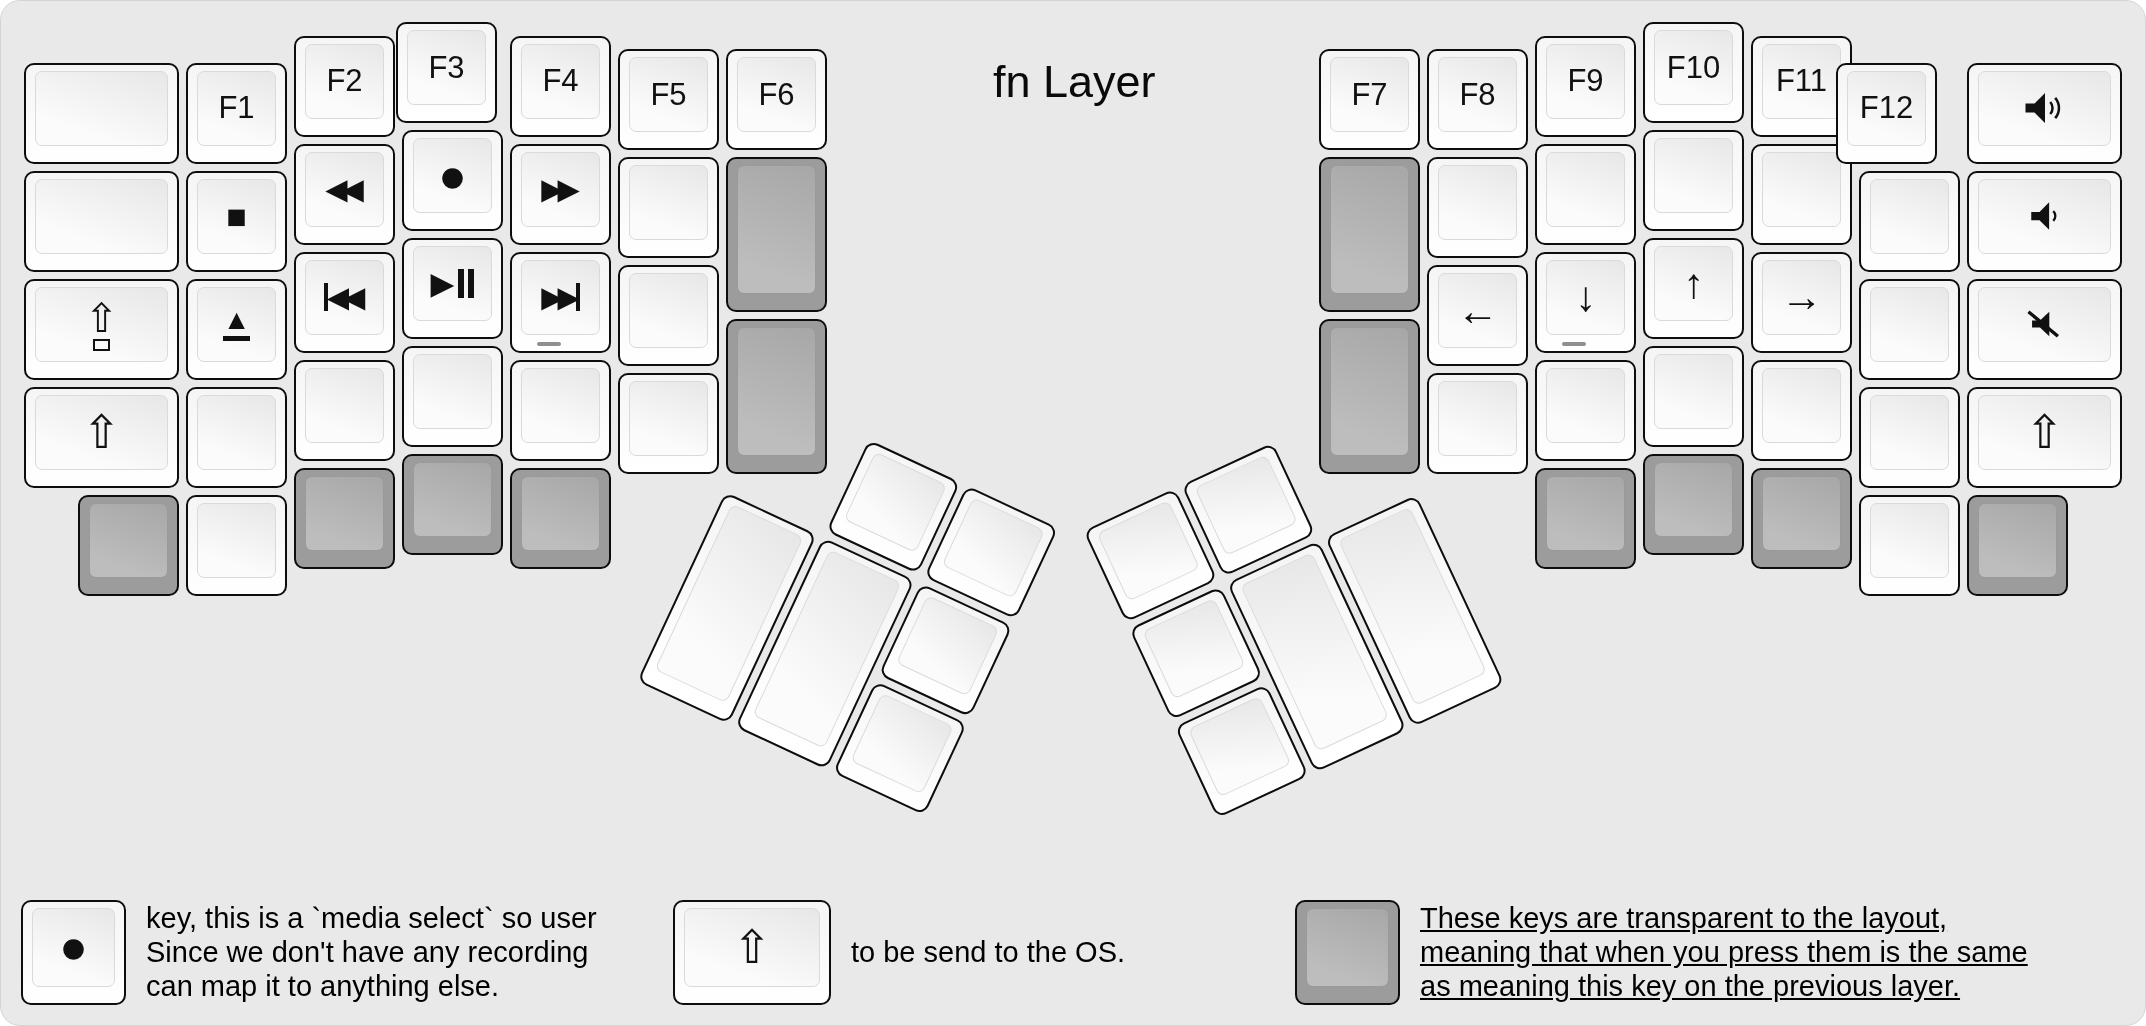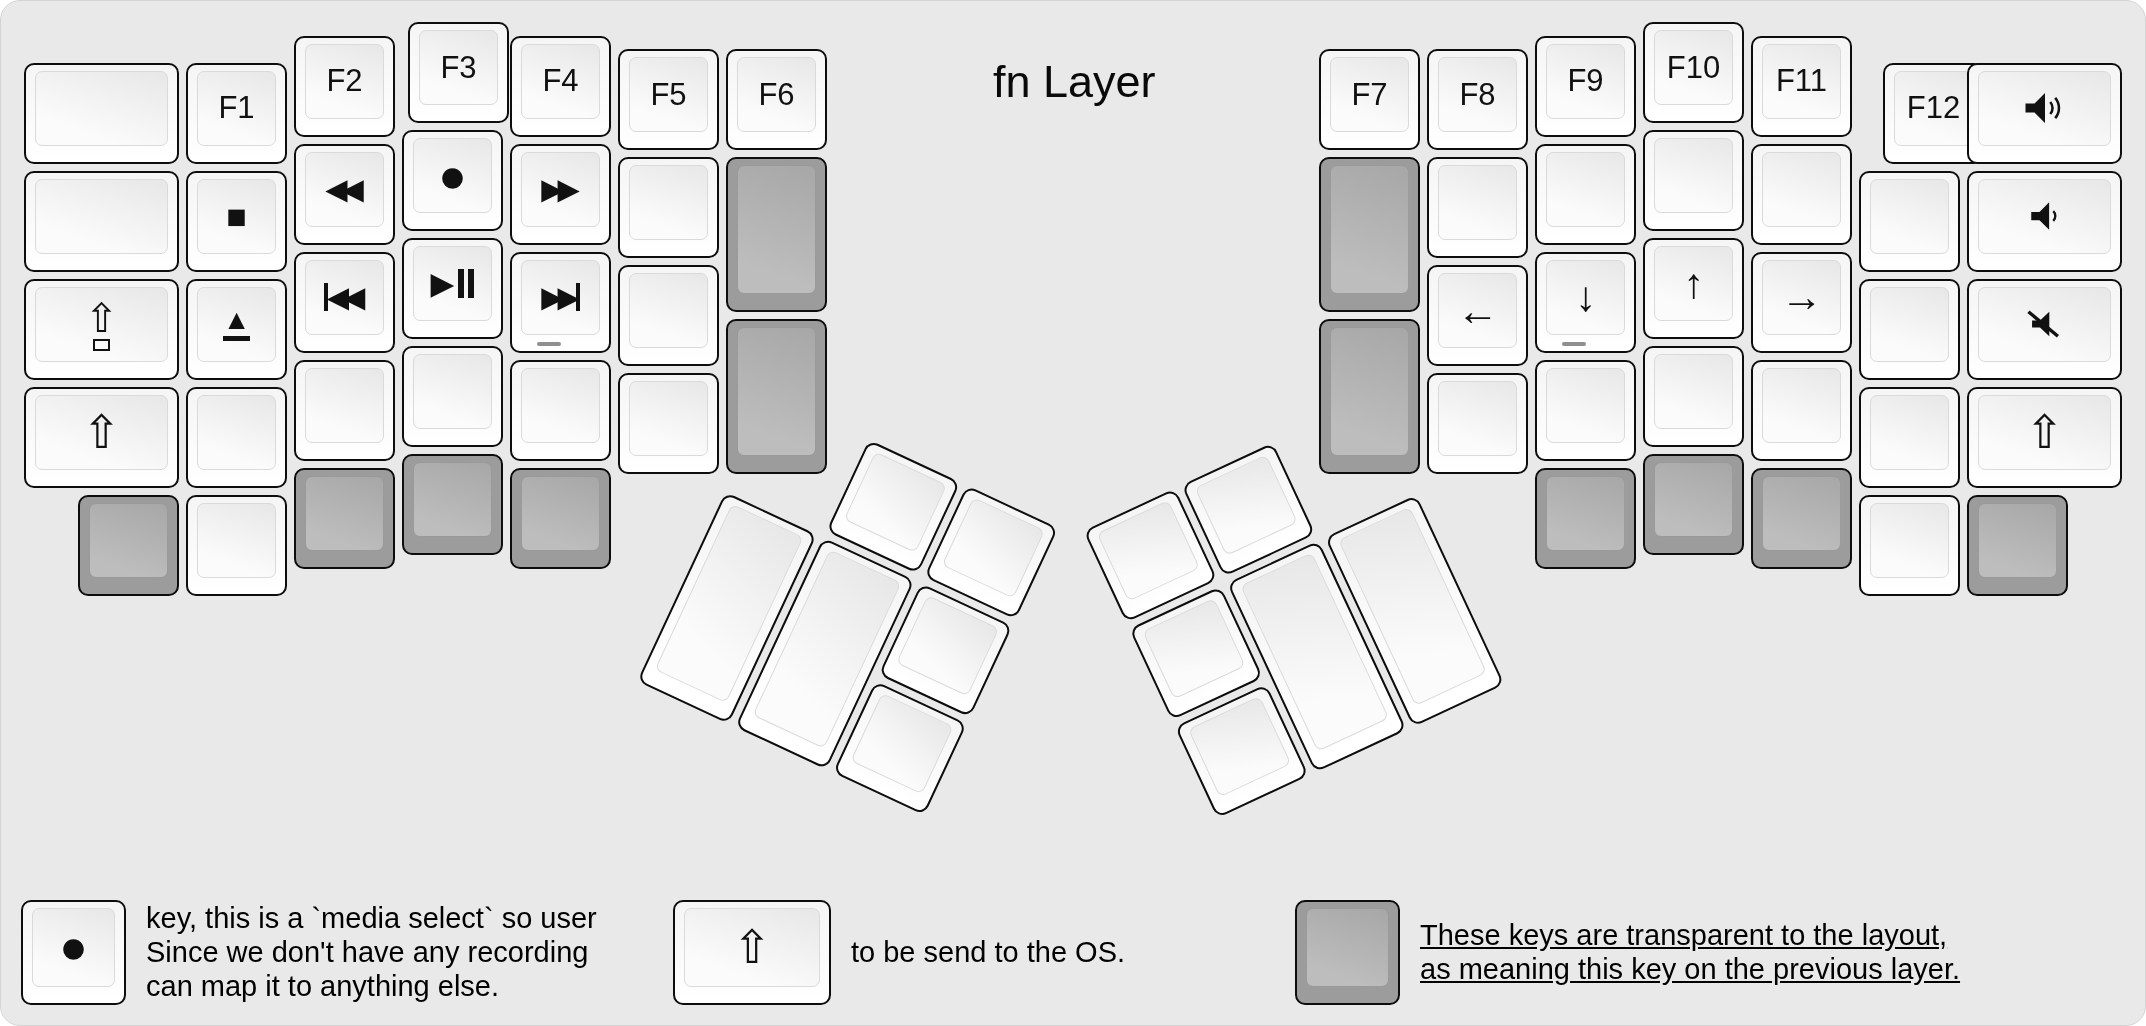--- a/index.html
+++ b/index.html
@@ -97,21 +97,21 @@
             <span class="media" style="margin-left: -1px;">◀◀</span>
           </span>
         </div>
       </div>
       <div class="key" style="left: 270px; top: 337.5px; width: 101px; height: 101px;">
         <div class="surf"></div>
       </div>
       <div class="key gray" style="left: 270px; top: 445.5px; width: 101px; height: 101px;">
         <div class="surf"></div>
       </div>
-      <div class="key" style="left: 384px; top: 0px; width: 101px; height: 101px;">
+      <div class="key" style="left: 372px; top: 0px; width: 101px; height: 101px;">
         <div class="surf">
           <span class="klabel">F3</span>
         </div>
       </div>
       <div class="key" style="left: 378px; top: 108px; width: 101px; height: 101px;">
         <div class="surf">
           <span class="sym" style="font-size: 48px;">●</span>
         </div>
       </div>
       <div class="key" style="left: 378px; top: 216px; width: 101px; height: 101px;">
@@ -262,21 +262,21 @@
         <div class="surf">
           <span class="sym" style="font-size: 42px;">→</span>
         </div>
       </div>
       <div class="key" style="left: 432px; top: 337.5px; width: 101px; height: 101px;">
         <div class="surf"></div>
       </div>
       <div class="key gray" style="left: 432px; top: 445.5px; width: 101px; height: 101px;">
         <div class="surf"></div>
       </div>
-      <div class="key" style="left: 564px; top: 40.5px; width: 101px; height: 101px;">
+      <div class="key" style="left: 517px; top: 40.5px; width: 101px; height: 101px;">
         <div class="surf">
           <span class="klabel">F12</span>
         </div>
       </div>
       <div class="key" style="left: 540px; top: 148.5px; width: 101px; height: 101px;">
         <div class="surf"></div>
       </div>
       <div class="key" style="left: 540px; top: 256.5px; width: 101px; height: 101px;">
         <div class="surf"></div>
       </div>
@@ -382,17 +382,18 @@
         <div class="legend-text">
           <div>to be send to the OS.</div>
         </div>
       </div>
       <div class="legend-item" style="left: 1294px; text-decoration: underline;">
         <div class="legend-key gray">
           <div class="surf"></div>
         </div>
         <div class="legend-text">
           <div>These keys are transparent to the layout,</div>
+          <div>meaning that when you press them is the same</div>
           <div>as meaning this key on the previous layer.</div>
         </div>
       </div>
     </div>
 </div>
 
 </body></html>

